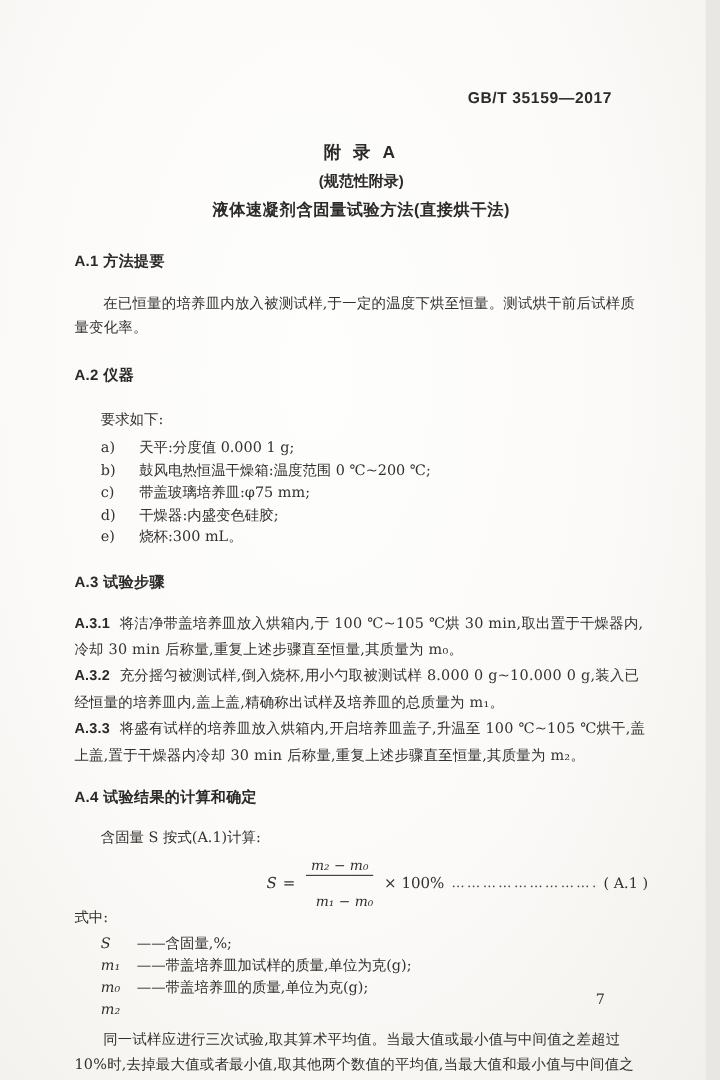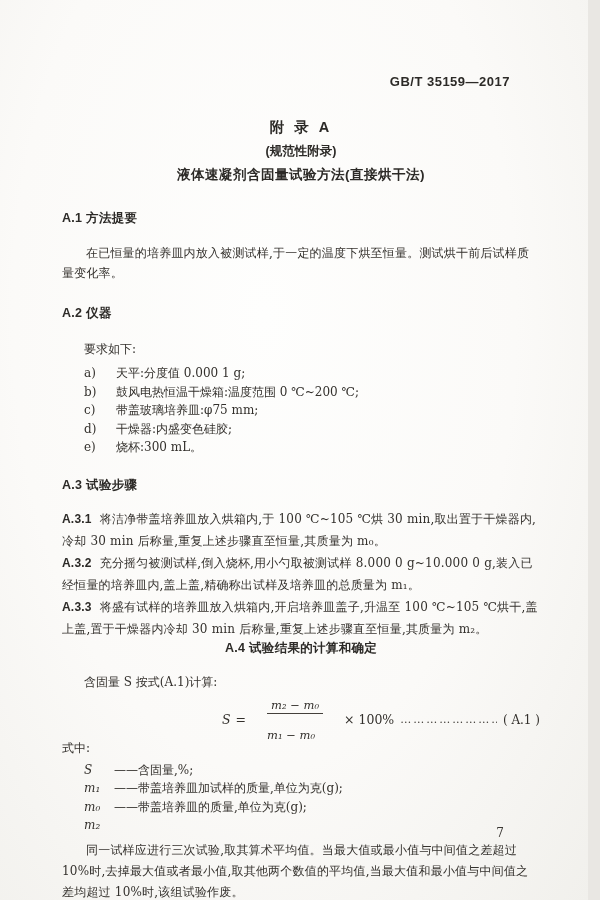--- a/index.html
+++ b/index.html
@@ -24,37 +24,37 @@
   .title-1{font-size:14.5px;letter-spacing:3px;}
   .title-2{font-size:12.5px;margin-top:6px;}
   .title-3{font-size:13.5px;margin-top:6px;letter-spacing:.5px;}
   .sec-heading{
     font-family:"Liberation Sans","DejaVu Sans",sans-serif;
     font-weight:bold;font-size:12.5px;margin:0;color:#2c2a27;letter-spacing:.3px;
   }
   .h-a1{margin-top:26px;}
   .h-a2{margin-top:22px;}
   .h-a3{margin-top:20px;}
-  .h-a4{margin-top:0;text-align:center;}
+  .h-a4{margin-top:16px;}
   p{margin:0;font-size:12px;color:#34312d;}
   .para{margin-top:16px;line-height:20px;text-indent:2em;letter-spacing:.2px;}
   .intro{margin-top:18px;line-height:18px;text-indent:22px;}
   .equip-list{margin-top:6px;padding-left:22px;}
   .equip-item{display:flex;line-height:18.5px;font-size:12px;}
   .equip-marker{width:32px;flex:none;}
   .steps{margin-top:14px;}
   .step{line-height:22px;letter-spacing:.2px;}
   .step-label{font-family:"Liberation Sans","DejaVu Sans",sans-serif;font-weight:bold;font-size:12px;margin-right:8px;color:#2c2a27;}
   .calc-intro{margin-top:16px;line-height:18px;text-indent:22px;}
   .formula-line{display:flex;align-items:center;margin-top:10px;height:38px;}
   .formula-spacer{width:160px;flex:none;}
   .formula{display:flex;align-items:center;font-size:12.5px;}
   .it{font-style:italic;}
   .f-eq{margin:0 5px;}
-  .frac{display:inline-flex;flex-direction:column;text-align:left;font-size:11.5px;font-style:italic;margin:0 16px;gap:13px;}
+  .frac{display:inline-flex;flex-direction:column;text-align:right;font-size:11.5px;font-style:italic;margin:0 4px;gap:13px;}
   .frac .num{border-bottom:1px solid #44403b;padding:0 4px 1px;line-height:14px;}
   .frac .den{padding-top:1px;line-height:14px;}
   .f-mult{margin-left:5px;}
   .leader-dots{flex:1;overflow:hidden;white-space:nowrap;font-size:11px;letter-spacing:2px;color:#45413c;margin:0 6px;text-align:right;}
   .formula-number{font-size:12px;flex:none;}
   .where-label{margin-top:0;line-height:18px;}
   .defs{margin-top:4px;padding-left:22px;}
   .def-row{display:flex;line-height:18.5px;font-size:12px;}
   .def-sym{width:30px;flex:none;font-style:italic;}
   .closing{margin-top:5px;line-height:21px;text-indent:2em;letter-spacing:.2px;}

